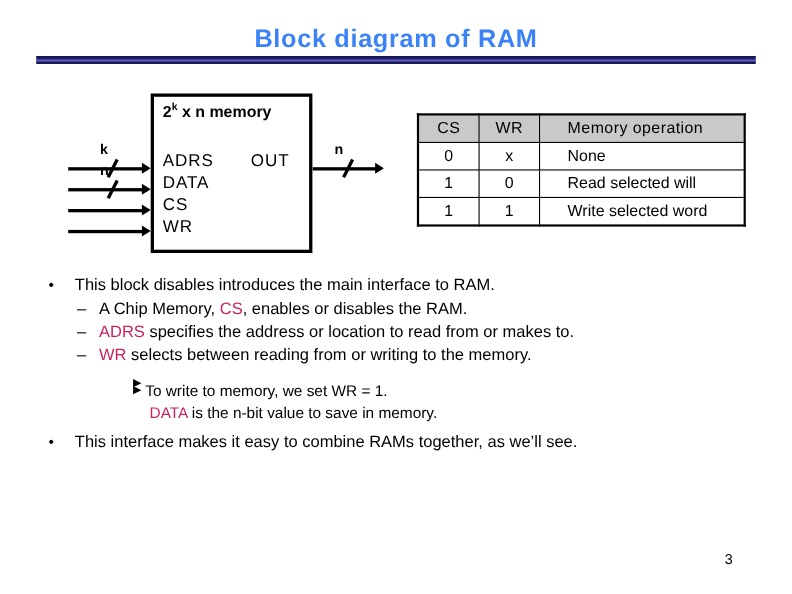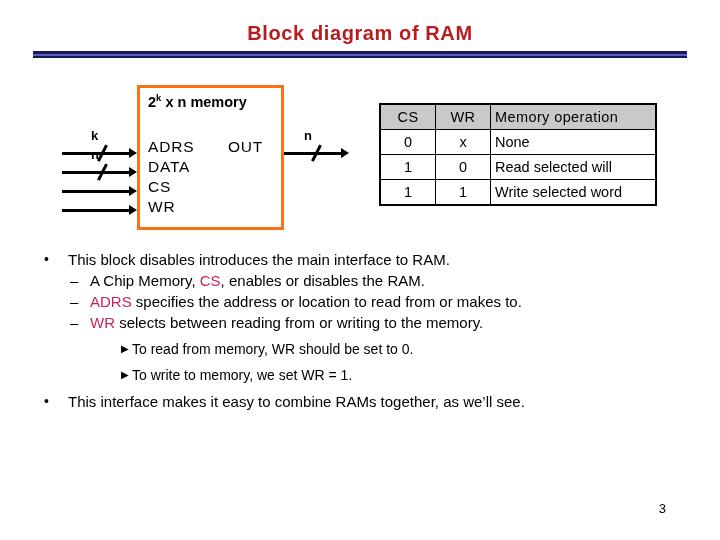--- a/index.html
+++ b/index.html
@@ -17,24 +17,24 @@
     -webkit-font-smoothing: none;
   }
 
   
   #slide-title {
     position: absolute;
     top: 22px;
     left: 0;
     width: 720px;
     text-align: center;
-    font-size: 20px;
+    font-size: 23px;
     font-weight: bold;
     letter-spacing: 0.6px;
-    color: #b91c1c;
+    color: #3b82f6;
   }
   #title-rule {
     position: absolute;
     left: 33px;
     top: 51px;
     width: 654px;
     height: 7px;
     background: #1a1a5e;
     border-top: 1px solid #15154d;
     border-bottom: 1px solid #15154d;
@@ -58,21 +58,21 @@
     height: 240px;
     pointer-events: none;
   }
 
   #mem-box {
     position: absolute;
     left: 137px;
     top: 85px;
     width: 147px;
     height: 145px;
-    border: 3px solid #f97316;
+    border: 3px solid #000000;
     box-sizing: border-box;
     background: #ffffff;
   }
   #mem-title {
     position: absolute;
     left: 8px;
     top: 6px;
     font-size: 14.5px;
     font-weight: bold;
     white-space: nowrap;
@@ -140,21 +140,21 @@
     font-weight: normal;
     line-height: 24px;
   }
   #truth-table thead th {
     background: #c9c9c9;
     font-weight: normal;
     letter-spacing: 0.4px;
   }
   #truth-table .col-cs  { width: 54px; text-align: center; }
   #truth-table .col-wr  { width: 54px; text-align: center; }
-  #truth-table .col-op  { width: 160px; text-align: left; padding-left: 4px; }
+  #truth-table .col-op  { width: 160px; text-align: left; padding-left: 25px; }
 
   
   #body {
     position: absolute;
     left: 0;
     top: 249px;
     width: 720px;
   }
   .lvl1 {
     position: relative;
@@ -299,29 +299,30 @@
   </div>
 
   <div class="lvl2">
     <span class="marker">–</span><span class="sig">WR</span><span> selects between reading from or writing to the memory.</span>
   </div>
 
   <div class="gap-sm"></div>
 
   <div class="lvl3">
     <span class="marker">▶</span>
-    <span>To read from memory, WR should be set to 0.</span>
   </div>
 
   <div class="gap-sm"></div>
 
   <div class="lvl3">
     <span class="marker">▶</span>
     <span>To write to memory, we set WR = 1.</span>
   </div>
+  <div class="lvl3-cont"><span class="sig">DATA</span><span> is the n-bit value to save in memory.</span>
+  </div>
 
   <div class="gap-sm"></div>
 
   <div class="lvl1">
     <span class="marker">•</span>
     <span>This interface makes it easy to combine RAMs together, as we’ll see.</span>
   </div>
 
 </div>
 

